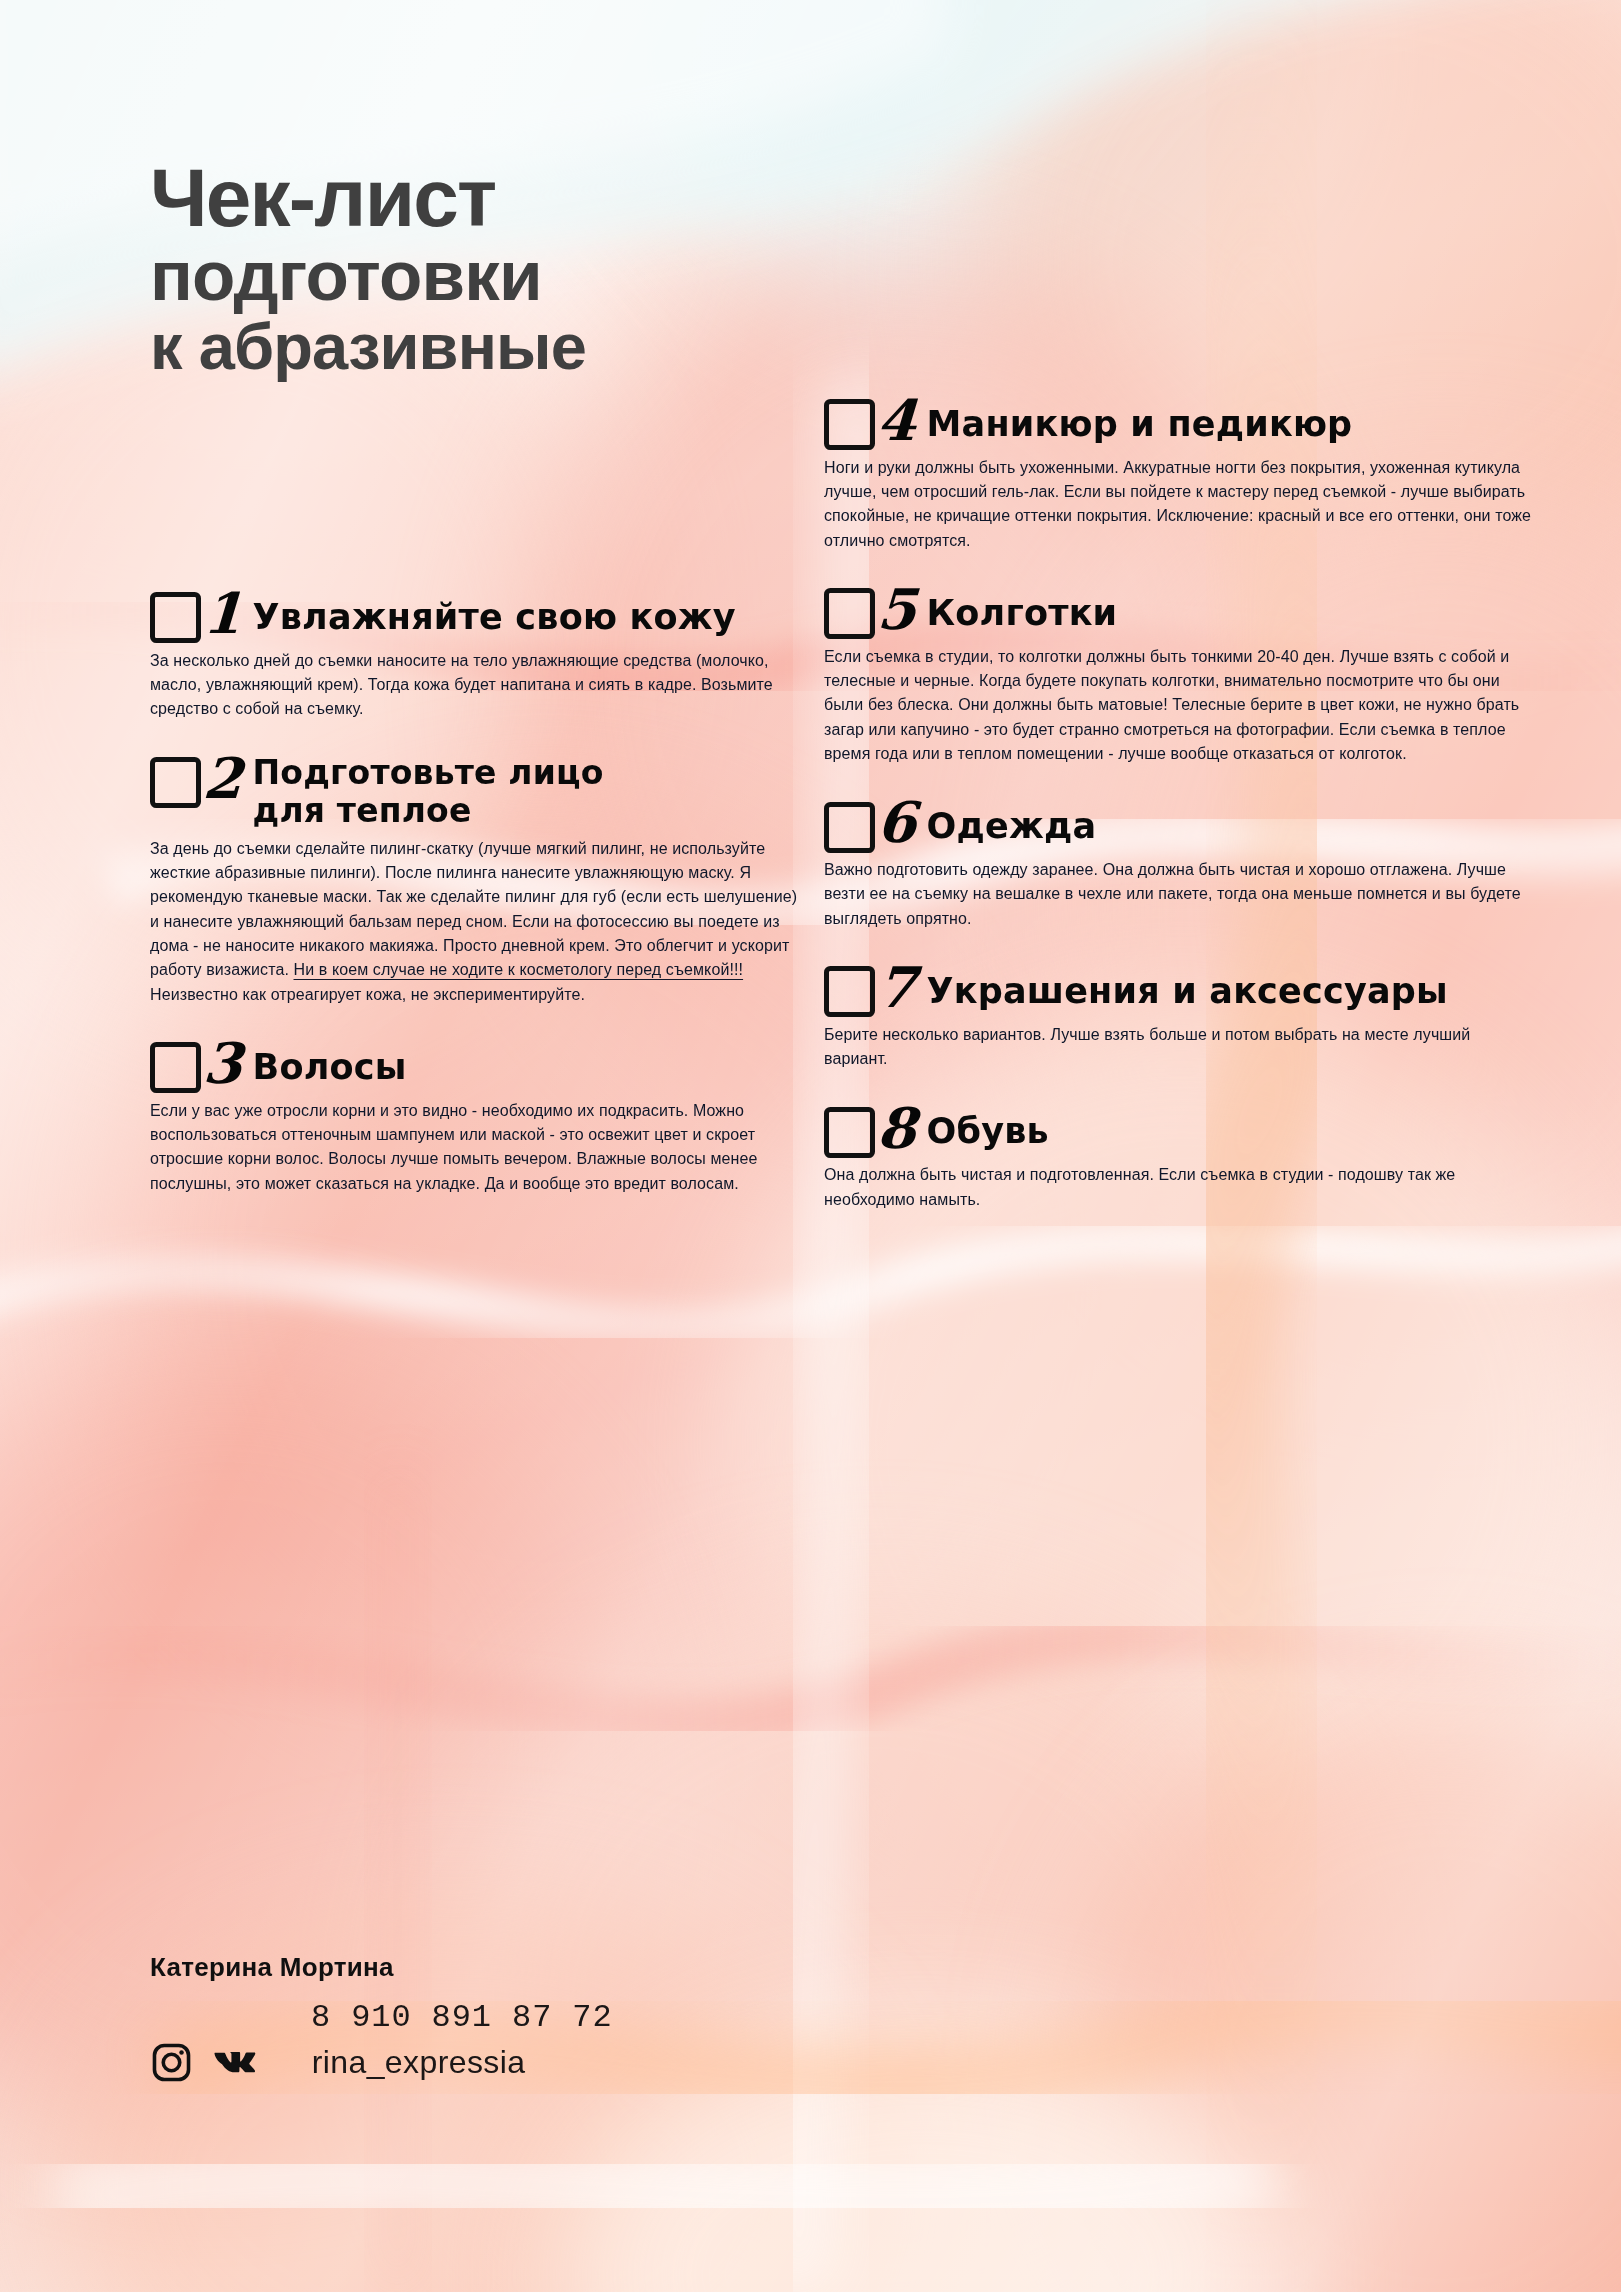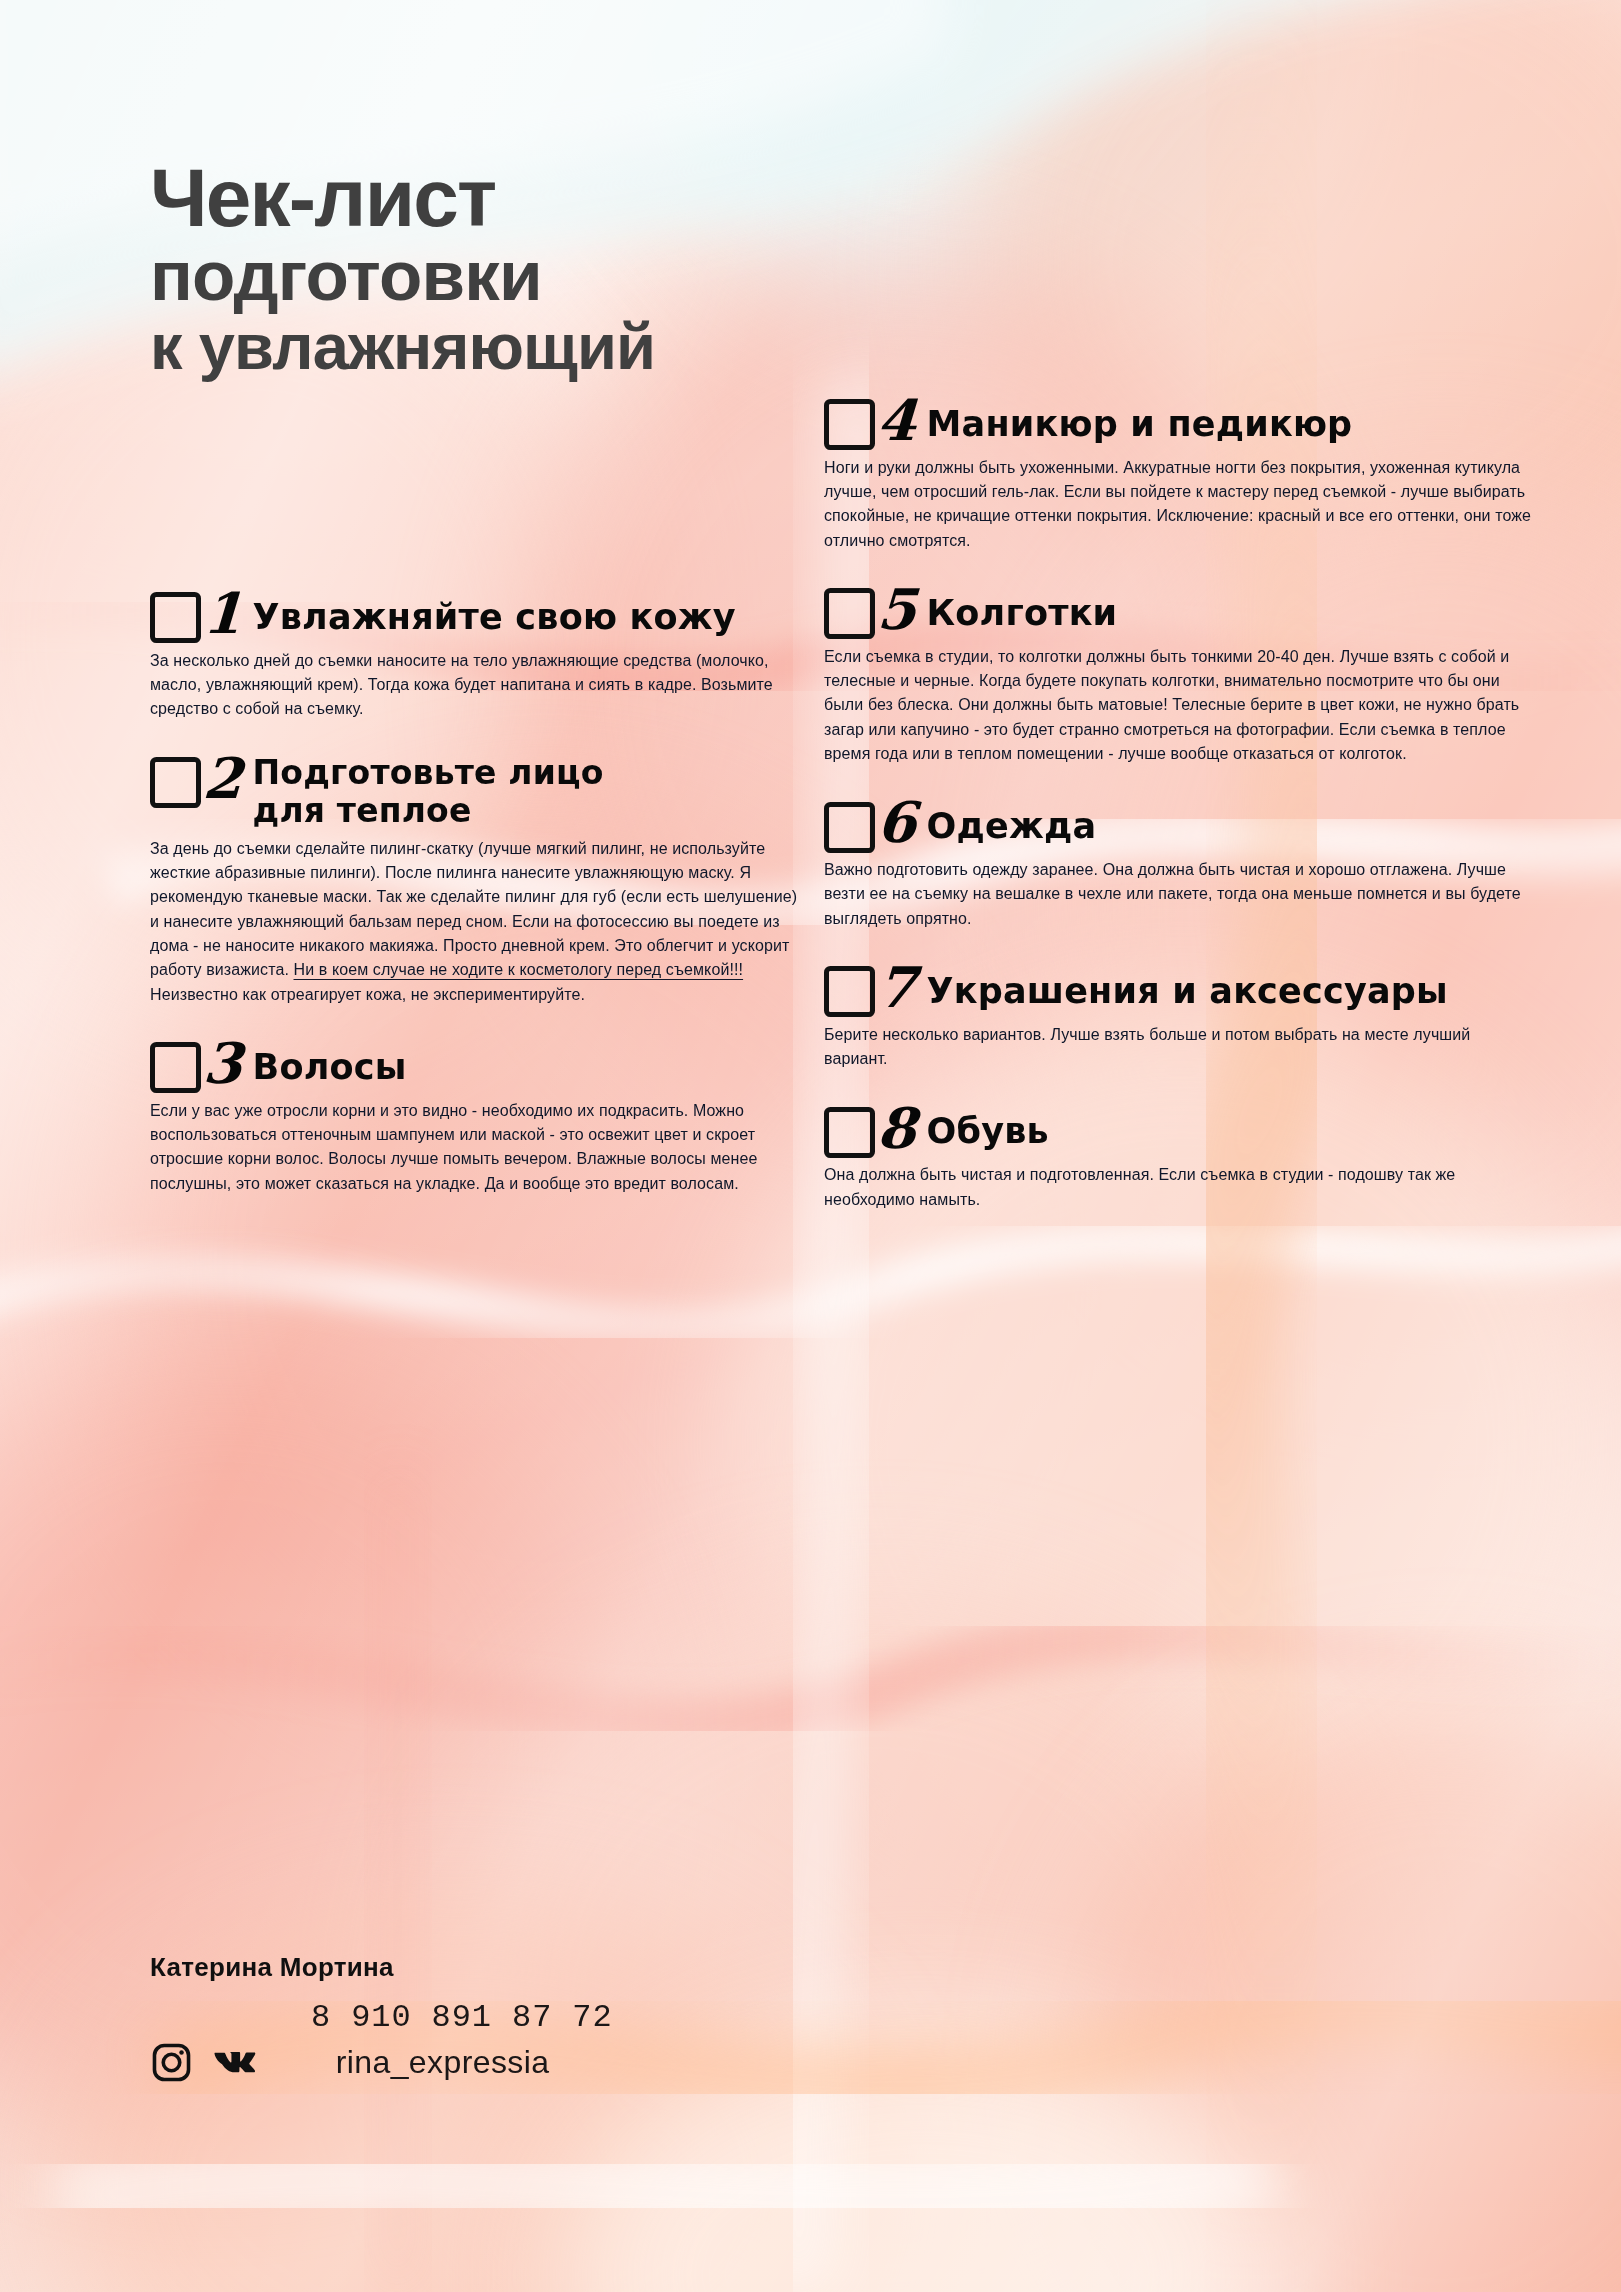--- a/index.html
+++ b/index.html
@@ -95,21 +95,21 @@
     font-family:"Liberation Sans", sans-serif;
     font-weight:bold;font-size:26px;color:#101010;
     letter-spacing:0.3px;
   }
   .contact-rows{margin-top:16px;}
   .phone{
     font-family:Liberation Mono, monospace;
     font-size:32px;color:#1b1717;
     margin-left:161px;letter-spacing:0.9px;
   }
-  .social-row{display:flex;align-items:center;margin-top:5.4px;gap:24px;}
+  .social-row{display:flex;align-items:center;margin-top:5.4px;}
   .social-icons{display:flex;align-items:center;gap:19.7px;width:142px;}
   .handle{
     font-family:"Liberation Sans", sans-serif;
     font-size:32px;color:#1b1717;margin-left:19.7px;letter-spacing:0.4px;
   }
   svg{display:block;}
 </style>
 </head>
 <body>
 
@@ -171,21 +171,21 @@
   </svg>
 
   <div class="sheen"></div>
 </div>
 
 <div id="page">
 
   <div class="title-block">
     <div class="title-line1">Чек-лист</div>
     <div class="title-line2">подготовки</div>
-    <div class="title-line3">к увлажняющий</div>
+    <div class="title-line3">к абразивные</div>
   </div>
 
   <div class="column col-left">
 
     <div class="item">
       <div class="item-head">
         <div class="checkbox"></div>
         <div class="num">1</div>
         <div class="head-text">Увлажняйте свою кожу</div>
       </div>

